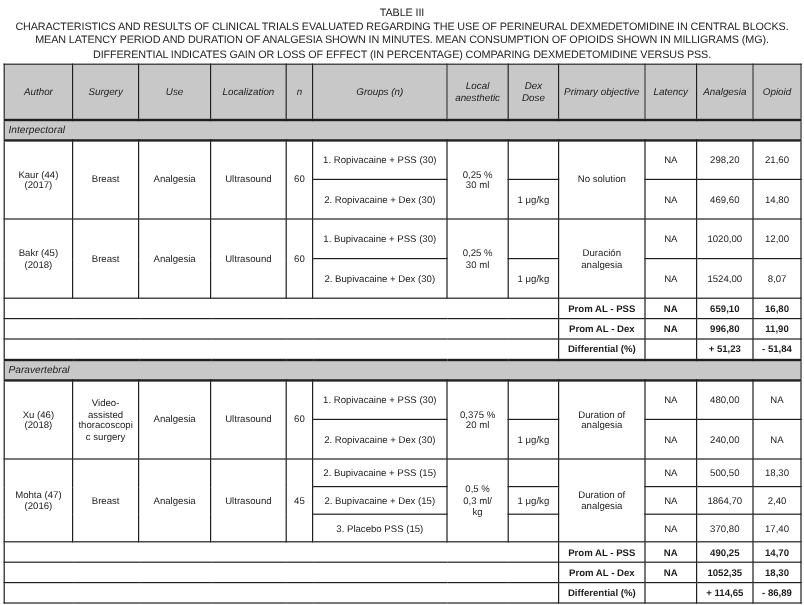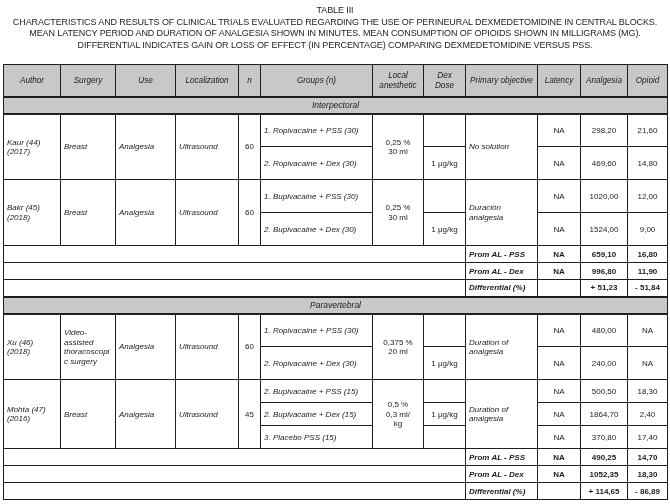--- a/index.html
+++ b/index.html
@@ -1,34 +1,34 @@
 <!DOCTYPE html>
 <html><head>
 <meta charset="utf-8">
 <style>
   html,body{margin:0;padding:0;background:#ffffff;}
   body{font-family:"Liberation Sans",sans-serif;color:#1c1c1c;}
   .page{width:670px;height:504px;overflow:hidden;background:#ffffff;}
-  .title-block{text-align:center;padding:5px 4px 13px 4px;font-size:9px;line-height:11.6px;letter-spacing:-0.1px;color:#242424;}
+  .title-block{text-align:center;padding:5px 4px 2px 4px;font-size:9px;line-height:11.6px;letter-spacing:-0.1px;color:#242424;}
   .caption .ital{}
   table.main{border-collapse:collapse;table-layout:fixed;width:664px;margin-left:3px;}
   .main th,.main td{border:1px solid #1f1f1f;font-size:8px;line-height:1.2;padding:1px 3px;vertical-align:middle;overflow:hidden;word-wrap:break-word;}
   .hdr th{background:#c8c8c8;font-weight:normal;font-style:italic;text-align:center;font-size:8.2px;}
-  .band td{background:#c8c8c8;font-style:italic;text-align:center;font-size:8.5px;border-top-width:2px;border-bottom-width:2px;}
-  .tl{text-align:left;font-style:italic;}
+  .band td{background:#c8c8c8;font-style:italic;text-align:left;font-size:8.5px;border-top-width:2px;border-bottom-width:2px;}
+  .tl{text-align:center;}
   .tc{text-align:center;}
   .pre{white-space:pre-line;}
   .b{font-weight:bold;}
   .blank{border:none;background:#ffffff;}
   .small{font-size:6.8px;line-height:1.15;padding:1px 2px;}
   .ol{border-left-width:2px;}
   .or{border-right-width:2px;text-align:center;}
   .ot{border-top-width:2px;}
   .ob{border-bottom-width:2px;}
-  tr.h30{height:32px;}
+  tr.h30{height:46px;}
   tr.h17{height:17px;}
   tr.h33{height:33px;}
   tr.h23{height:23px;}
   .footnote{font-size:8.4px;color:#1c1c1c;margin:4px 0 0 3px;text-align:left;}
 </style>
 </head>
 <body>
 
 <div class="page">
 
@@ -113,21 +113,21 @@
       <td class="tc">NA</td>
       <td class="tc">1020,00</td>
       <td class="tc or">12,00</td>
     </tr>
 
     <tr class="h33">
       <td class="tl">2. Bupivacaine + Dex (30)</td>
       <td class="tc">1 μg/kg</td>
       <td class="tc">NA</td>
       <td class="tc">1524,00</td>
-      <td class="tc or">9,00</td>
+      <td class="tc or">8,07</td>
     </tr>
 
     <tr class="h17">
       <td colspan="8" class="blank"></td>
       <td class="b tl">Prom AL - PSS</td>
       <td class="b tc">NA</td>
       <td class="b tc">659,10</td>
       <td class="b tc or">16,80</td>
     </tr>
     <tr class="h17">

